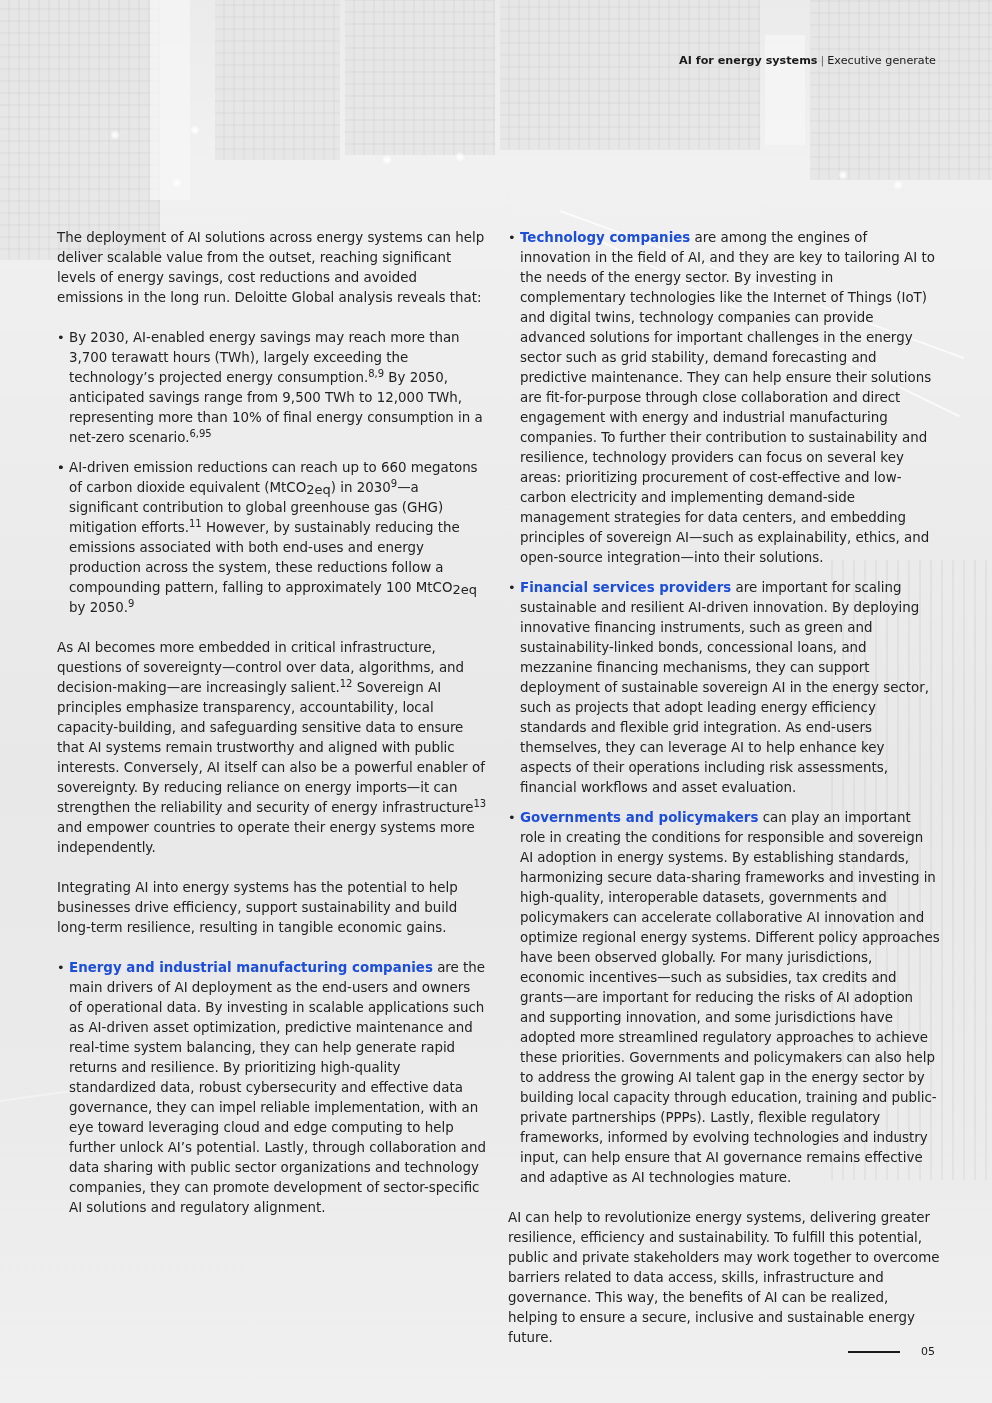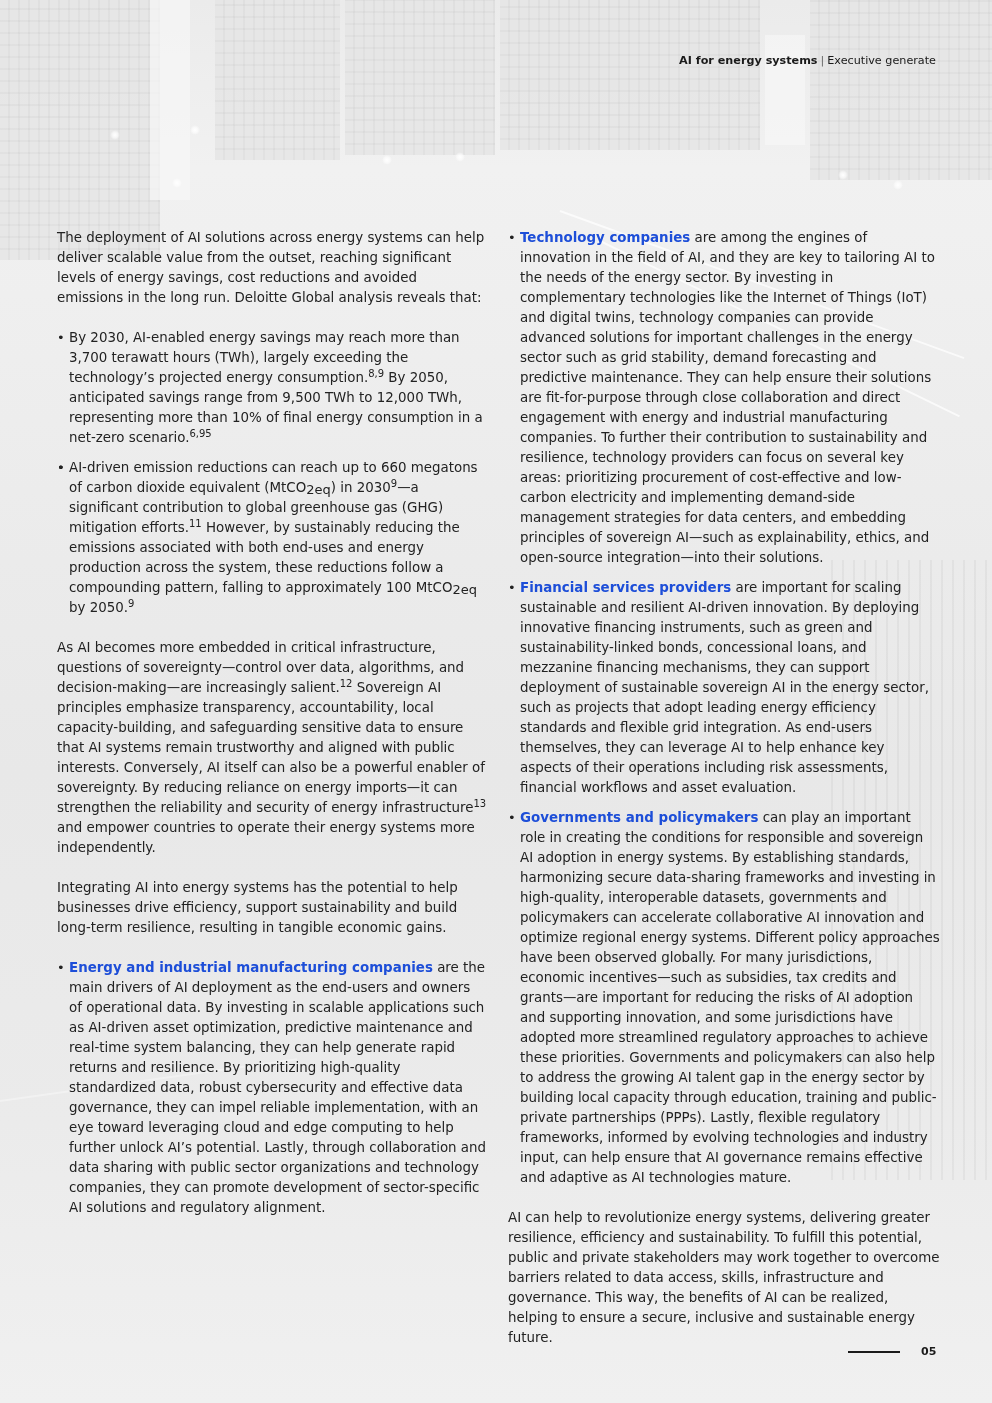--- a/index.html
+++ b/index.html
@@ -53,21 +53,21 @@
   .col li:last-child { margin-bottom: 0; }
   .col li .bullet { position: absolute; left: 0; top: 0; font-size: 13px; }
   .col li b { font-weight: bold; color: #1d4ed8; }
   sup { font-size: 10px; line-height: 0; vertical-align: 5px; }
   sub { font-size: 13px; line-height: 0; vertical-align: -2px; }
 
   .footer-rule {
     position: absolute; left: 848px; top: 1351px; width: 52px; height: 2px; background: #1a1a1a;
   }
   .page-num {
-    position: absolute; left: 921px; top: 1345px; font-size: 11px; color: #1a1a1a; font-weight: bold;
+    position: absolute; left: 921px; top: 1345px; font-size: 11px; color: #1a1a1a;
   }
 </style>
 </head>
 <body>
 
 <div class="bg">
   <div class="bldg win" style="left:0;top:0;width:160px;height:260px;"></div>
   <div class="bldg light" style="left:150px;top:0;width:40px;height:200px;"></div>
   <div class="bldg win" style="left:215px;top:0;width:125px;height:160px;"></div>
   <div class="bldg win" style="left:345px;top:0;width:150px;height:155px;"></div>

